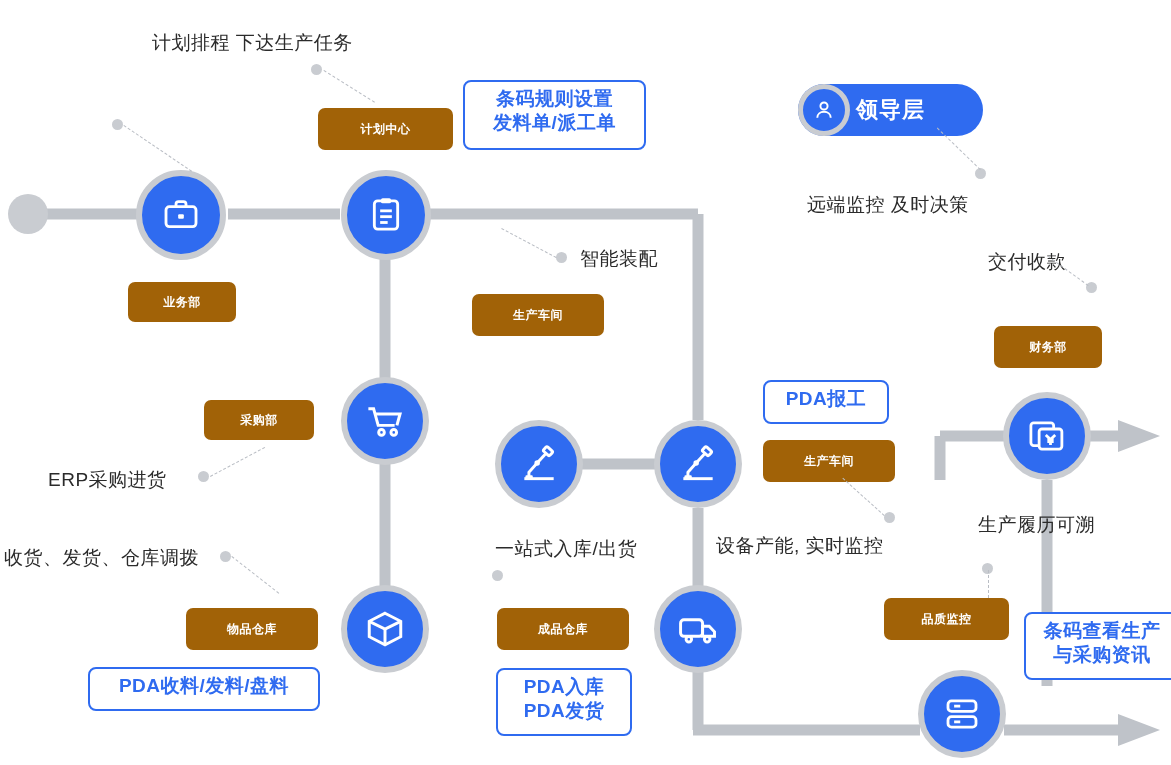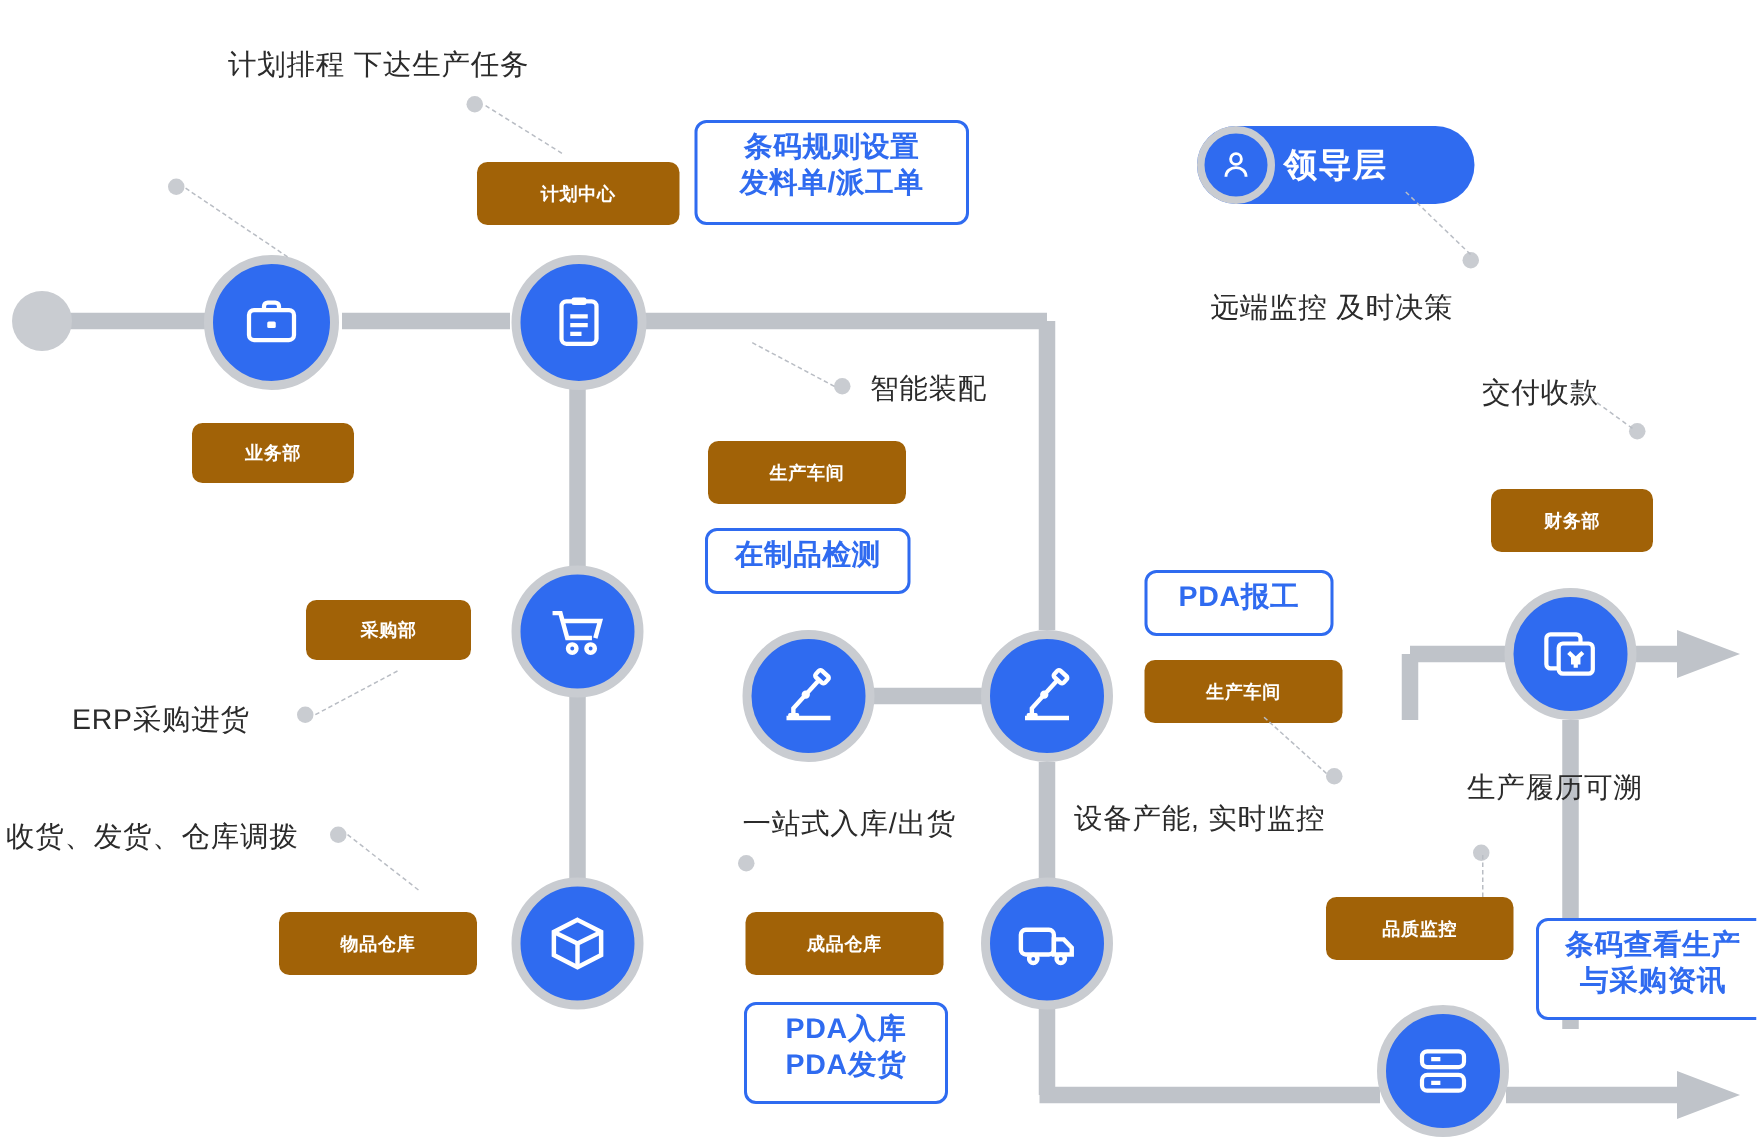--- a/index.html
+++ b/index.html
@@ -293,24 +293,24 @@
 
   <div class="chip" style="left:884px; top:598px; width:125px; height:42px;">
     <span>品质监控</span>
   </div>
 
   <div class="chip-outline" style="left:463px; top:80px; width:183px; height:70px;">
     <span>条码规则设置</span>
     <span>发料单/派工单</span>
   </div>
 
-  <div class="chip-outline" style="left:470px; top:352px; width:137px; height:44px;">
-    <span>在制品检测</span>
-  </div>
-
+
+  <div class="chip-outline" style="left:88px; top:667px; width:232px; height:44px;">
+    <span>PDA收料/发料/盘料</span>
+  </div>
 
   <div class="chip-outline" style="left:496px; top:668px; width:136px; height:68px;">
     <span>PDA入库</span>
     <span>PDA发货</span>
   </div>
 
   <div class="chip-outline" style="left:763px; top:380px; width:126px; height:44px;">
     <span>PDA报工</span>
   </div>
 

